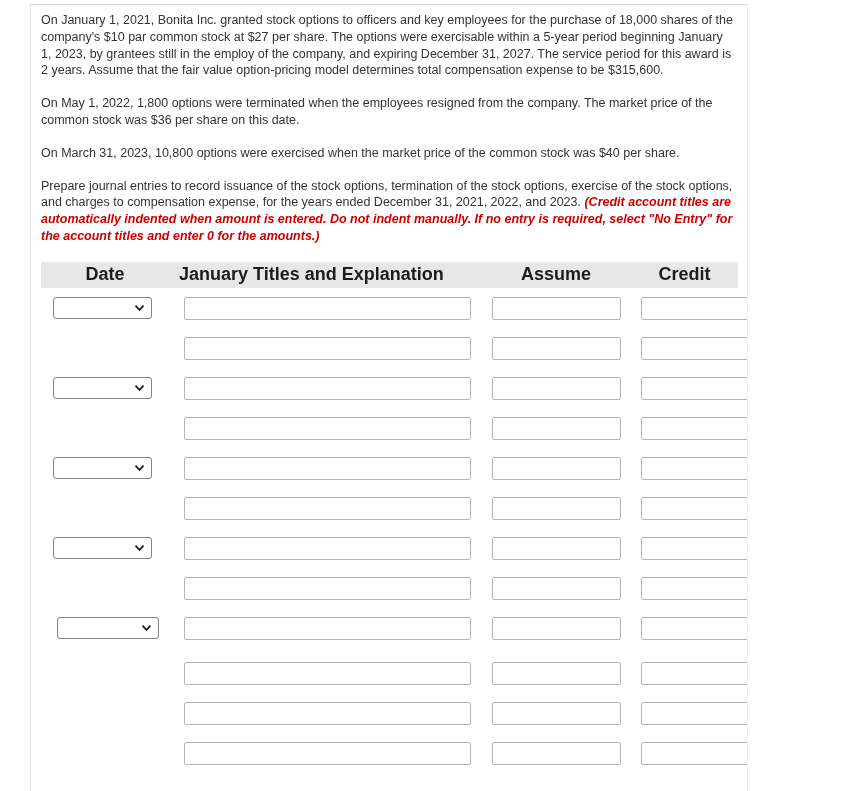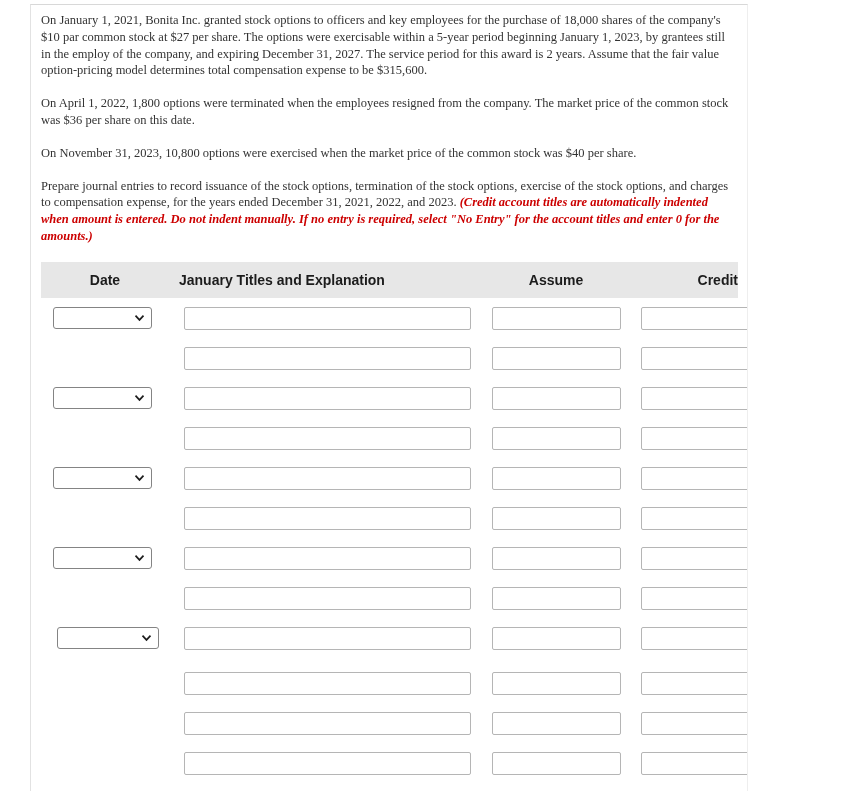--- a/index.html
+++ b/index.html
@@ -15,50 +15,49 @@
     left: 30px; top: 4px;
     width: 718px; height: 787px;
     background: #ffffff;
     border-top: 1px solid #d8d8d8;
     border-left: 1px solid #e2e2e2;
     border-right: 1px solid #eeeeee;
     overflow: hidden;
   }
   .text-block {
     padding: 7px 12px 0 10px;
-    font-family: Liberation Serif, serif;
   }
   .text-block p {
     font-size: 12.5px;
     line-height: 16.8px;
     color: #333333;
     margin-bottom: 16px;
   }
   .text-block p:last-child { margin-bottom: 0; }
   .note-red {
     color: var(--note-red, #cc0000);
     font-weight: bold;
     font-style: italic;
   }
   .thead {
     display: flex;
     align-items: center;
-    height: 36px;
+    height: 26px;
     width: 697px;
     margin-left: 10px;
     margin-top: 17px;
     background: var(--header-bg, #e7e7e7);
     font-weight: bold;
-    font-size: 14px;
+    font-size: 18px;
     color: #1c1c1c;
   }
   .th-date   { flex: 0 0 128px; text-align: center; }
   .th-account{ flex: 0 0 312px; padding-left: 10px; }
   .th-debit  { flex: 0 0 150px; text-align: center; }
-  .th-credit { flex: 1; text-align: right; }
+  .th-credit { flex: 1; text-align: center; }
 
   .rows { margin-top: 9px; padding-left: 10px; }
   .jrow { display: flex; height: 23px; margin-bottom: 17px; }
   .cell-date { flex: 0 0 143px; }
   .cell-acc  { flex: 0 0 308px; }
   .cell-deb  { flex: 0 0 149px; }
   .cell-cre  { flex: 1; }
 
   .entry-last { margin-top: 5px; }
   .entry-last .jrow:first-child { margin-bottom: 22px; }
@@ -102,22 +101,22 @@
   .deb { width: 129px; }
   .cre { width: 112px; }
 </style>
 </head>
 <body>
 
 <div class="panel">
 
   <div class="text-block">
     <p>On January 1, 2021, Bonita Inc. granted stock options to officers and key employees for the purchase of 18,000 shares of the company's $10 par common stock at $27 per share. The options were exercisable within a 5-year period beginning January 1, 2023, by grantees still in the employ of the company, and expiring December 31, 2027. The service period for this award is 2 years. Assume that the fair value option-pricing model determines total compensation expense to be $315,600.</p>
-    <p>On April 1, 2022, 1,800 options were terminated when the employees resigned from the company. The market price of the common stock was $36 per share on this date.</p>
-    <p>On November 31, 2023, 10,800 options were exercised when the market price of the common stock was $40 per share.</p>
+    <p>On May 1, 2022, 1,800 options were terminated when the employees resigned from the company. The market price of the common stock was $36 per share on this date.</p>
+    <p>On March 31, 2023, 10,800 options were exercised when the market price of the common stock was $40 per share.</p>
     <p><span>Prepare journal entries to record issuance of the stock options, termination of the stock options, exercise of the stock options, and charges to compensation expense, for the years ended December 31, 2021, 2022, and 2023. </span><span class="note-red">(Credit account titles are automatically indented when amount is entered. Do not indent manually. If no entry is required, select "No Entry" for the account titles and enter 0 for the amounts.)</span></p>
   </div>
 
   <div class="thead">
     <div class="th-date">Date</div>
     <div class="th-account">January Titles and Explanation</div>
     <div class="th-debit">Assume</div>
     <div class="th-credit">Credit</div>
   </div>
 

